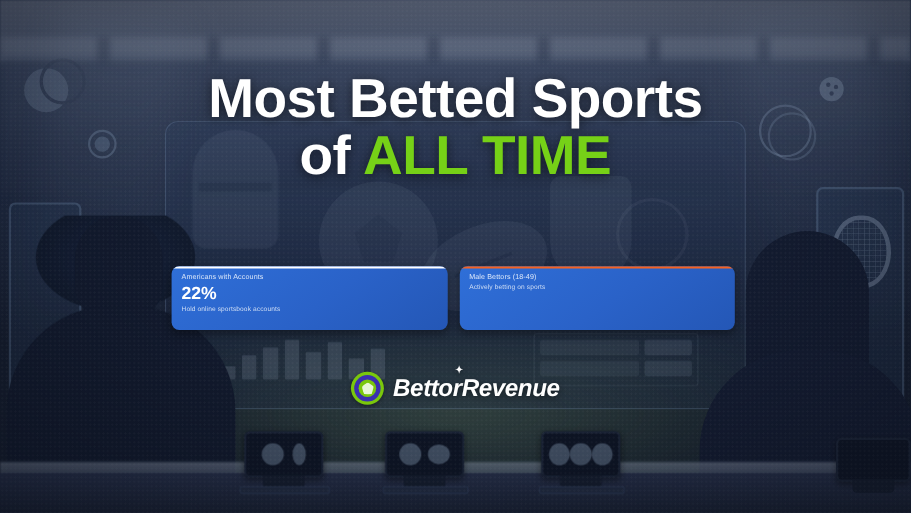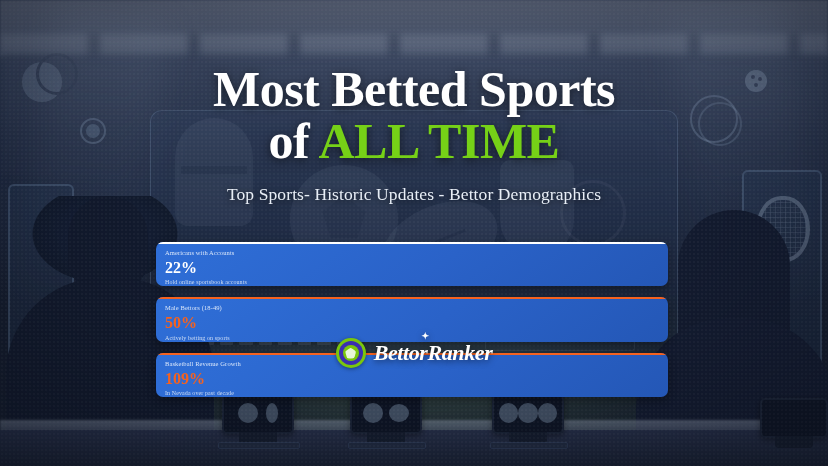--- a/index.html
+++ b/index.html
@@ -8,21 +8,20 @@
     font-family:"Liberation Sans", sans-serif;
     background:#1b2537;
     position:relative;
   }
   .stage {
     position:absolute; inset:0;
     width:828px; height:466px;
     overflow:hidden;
     background:
       radial-gradient(ellipse 120% 70% at 50% 0%, #4a5670 0%, #2d3a52 38%, #1e2940 68%, #151d2e 100%);
-    font-family: Liberation Serif, serif;
   }
 
   
   .stadium-sky {
     position:absolute; left:0; top:0; width:828px; height:56px;
     background:linear-gradient(180deg,#5b6478 0%, #4d586f 60%, #3e4a63 100%);
     filter:blur(1px);
   }
   .stadium-band {
     position:absolute; left:0; top:34px; width:828px; height:26px;
@@ -281,21 +280,21 @@
     font-size:17.5px;
     font-weight:400;
     letter-spacing:.1px;
     text-shadow:0 1px 6px rgba(0,0,0,.6);
   }
 
   
   .cards {
     position:absolute; left:156px; top:242px;
     width:512px;
-    display:flex; gap:11px;flex-direction:column;
+    display:flex; gap:11px;
   }
   .card {
     flex:1;
     height:58px;
     border-radius:7px;
     background:linear-gradient(145deg,#2f6fd8 0%, #2a62c8 55%, #2457b6 100%);
     padding:7px 9px 0 9px;
     position:relative;
     box-shadow:0 3px 8px rgba(0,0,0,.35);
     overflow:hidden;
@@ -452,46 +451,39 @@
   <div class="dots"></div>
   <div class="vignette"></div>
 
   <div class="content">
 
     <div class="title">
       <span>Most Betted Sports</span>
       <span class="line2"><span>of </span><span class="accent">ALL TIME</span></span>
     </div>
 
-    <div class="subtitle">Top Sports- Historic Updates - Bettor Demographics</div>
 
     <div class="cards">
 
       <div class="card" style="--accent:#ffffff">
         <div class="card-label">Americans with Accounts</div>
         <div class="card-value">22%</div>
         <div class="card-sub">Hold online sportsbook accounts</div>
       </div>
 
       <div class="card" style="--accent:#f5621f">
         <div class="card-label">Male Bettors (18-49)</div>
-        <div class="card-value orange">50%</div>
         <div class="card-sub">Actively betting on sports</div>
       </div>
 
-      <div class="card" style="--accent:#f5621f">
-        <div class="card-label">Basketball Revenue Growth</div>
-        <div class="card-value orange">109%</div>
-        <div class="card-sub">In Nevada over past decade</div>
-      </div>
 
 
     </div>
 
     <div class="logo">
       <span class="logo-mark">
         <span class="logo-core"></span>
       </span>
-      <span class="logo-text"><span>Bettor</span><span class="r">Ranker</span></span>
+      <span class="logo-text"><span>Bettor</span><span class="r">Revenue</span></span>
     </div>
 
   </div>
 </div>
 
 </body></html>

